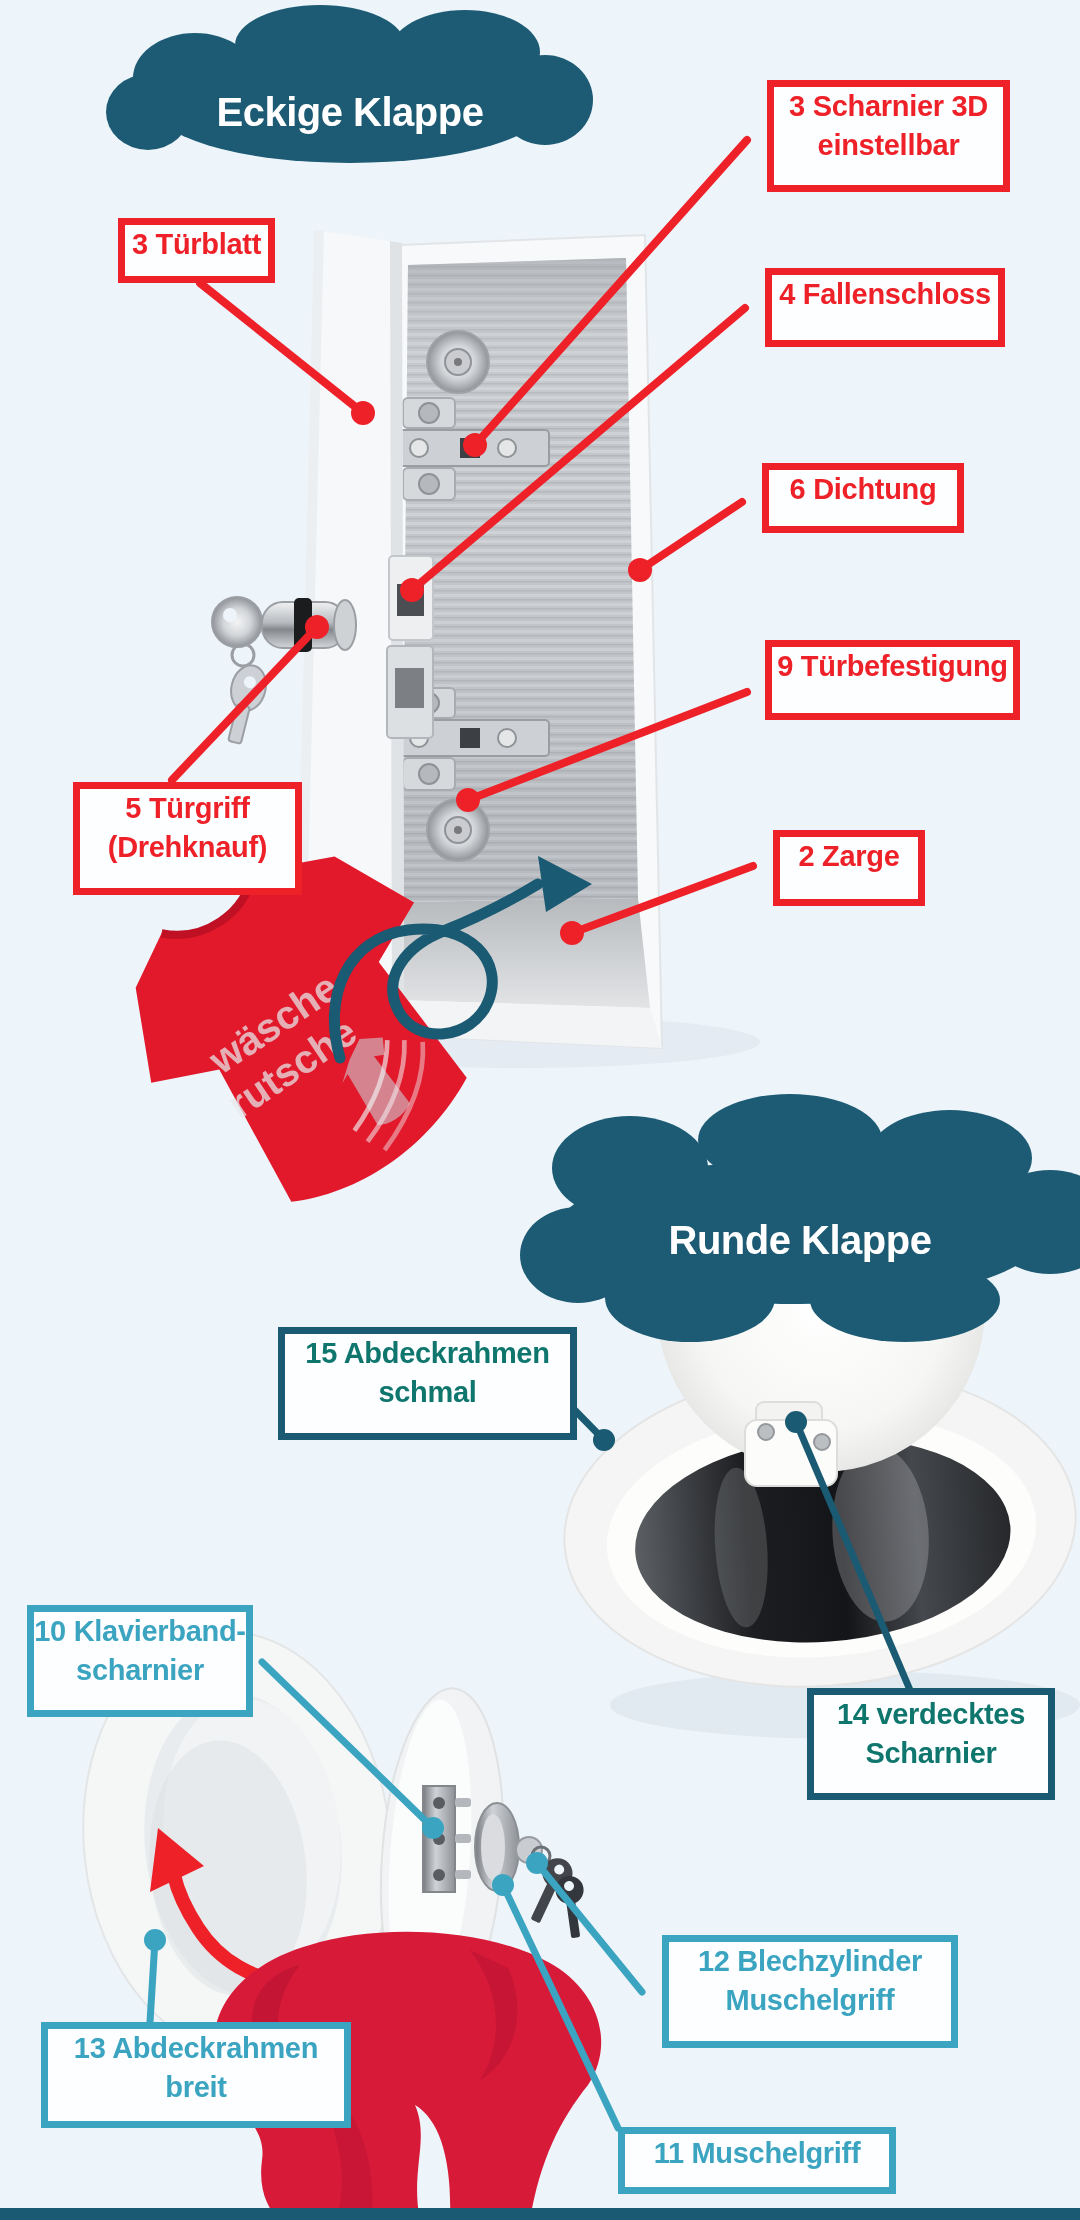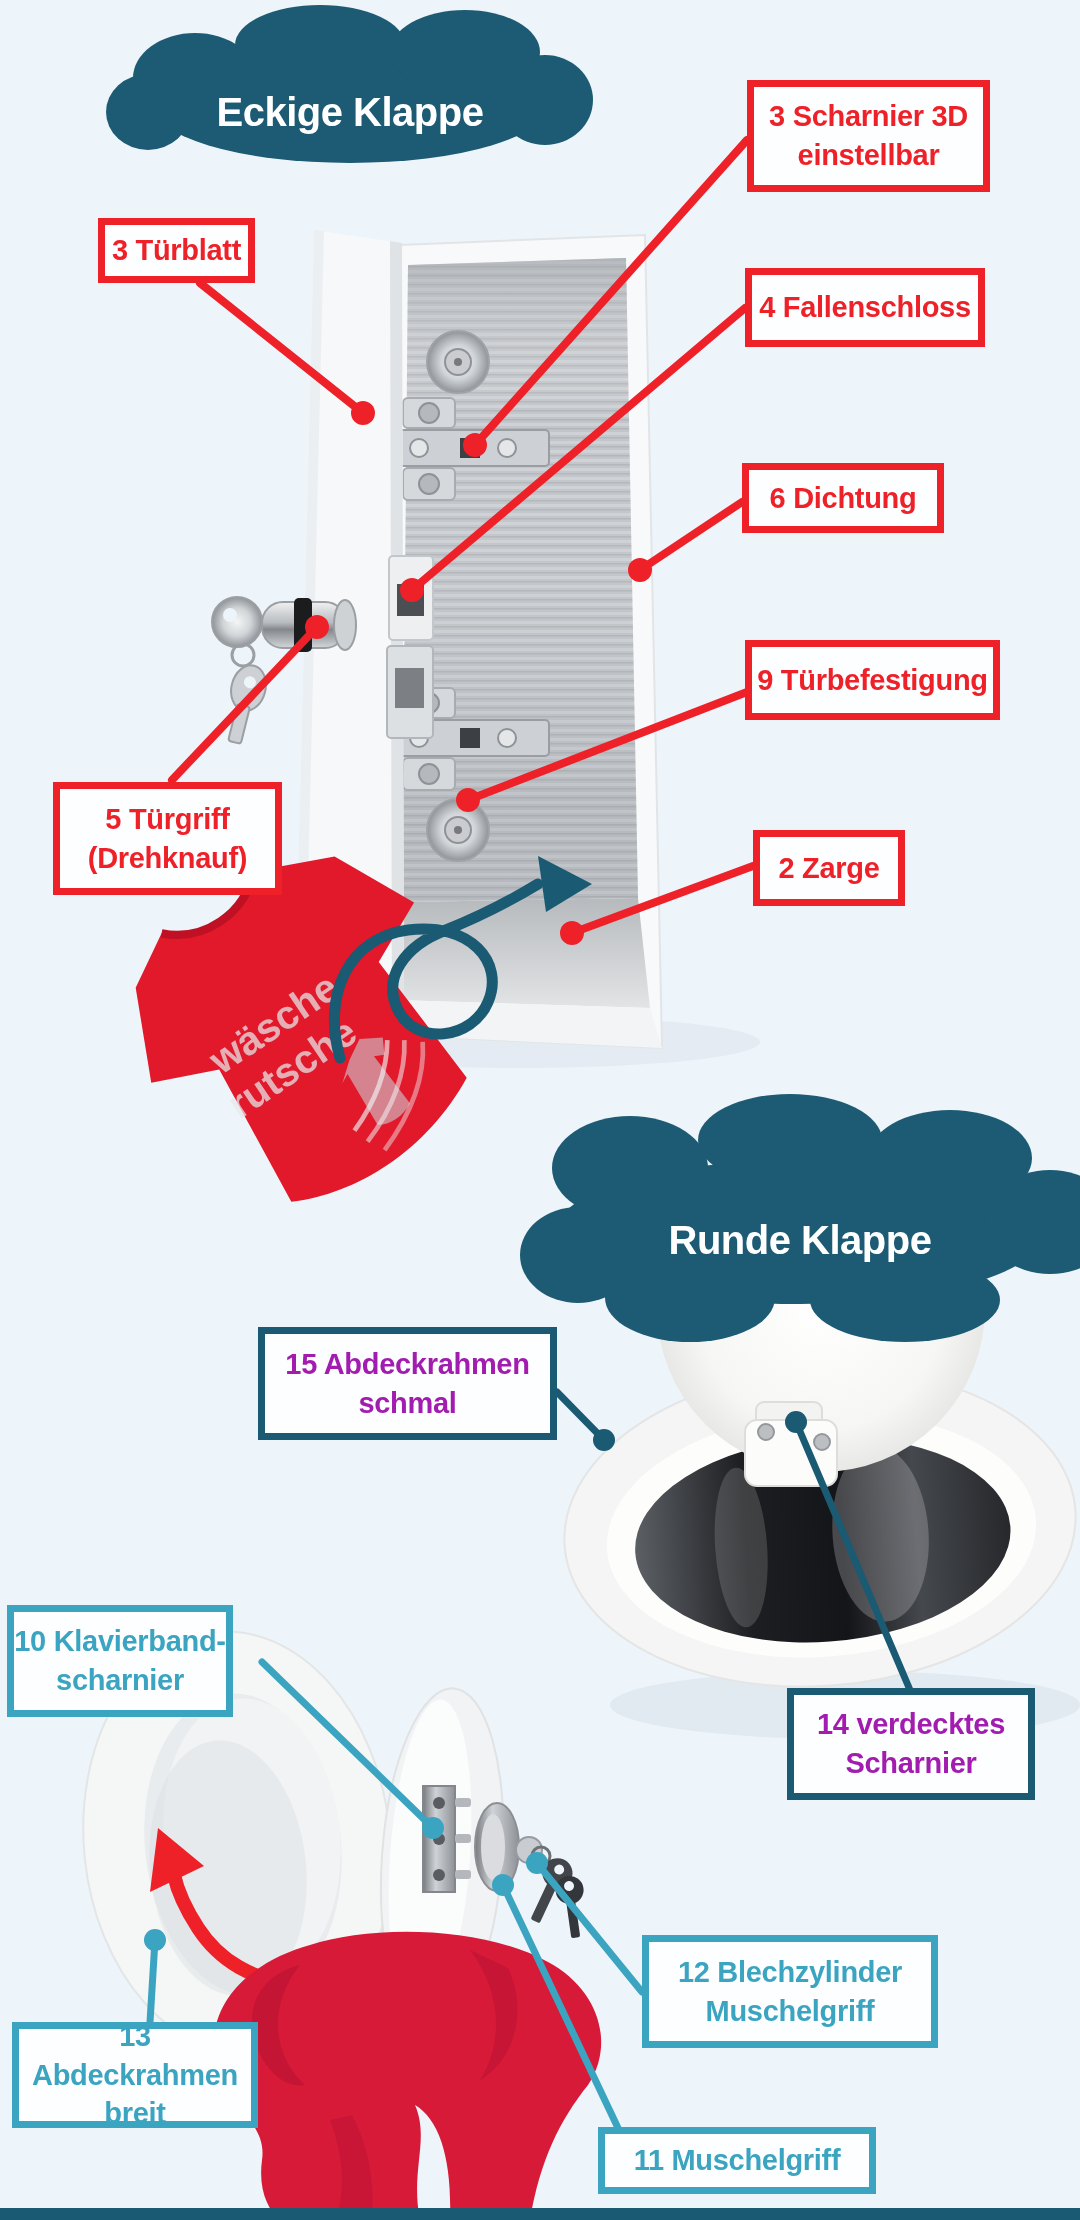--- a/index.html
+++ b/index.html
@@ -10,27 +10,27 @@
     overflow:hidden;
     font-family:"Liberation Sans", sans-serif;
   }
   .gfx{position:absolute;left:0;top:0;width:1080px;height:2220px;}
   .cloud-title{
     position:absolute;color:#ffffff;font-weight:bold;font-size:40px;
     text-align:center;letter-spacing:-0.5px;line-height:1.1;
   }
   .lbl{
     position:absolute;box-sizing:border-box;
-    display:flex;flex-direction:column;justify-content:center;align-items:center;
+    display:flex;flex-direction:column;justify-content:flex-start;align-items:center;
     text-align:center;font-weight:bold;background:#fdfeff;
-    font-size:29px;line-height:1.33;letter-spacing:-0.3px;
+    font-size:29px;line-height:1.33;letter-spacing:-0.3px;margin-left:20px;
   }
   .lbl span{display:block;}
   .red{border:7px solid #ee2129;color:#ee2129;}
-  .tealD{border:7px solid #1a5a72;color:#a21caf;}
+  .tealD{border:7px solid #1a5a72;color:#0f766e;}
   .tealL{border:7px solid #3ba4c1;color:#3ba4c1;}
   .footer-bar{
     position:absolute;left:0;bottom:0;width:1080px;height:12px;background:#1a5a72;
   }
 </style>
 </head>
 <body>
 
 <div class="canvas">
 
@@ -310,21 +310,21 @@
     <span>Scharnier</span>
   </div>
   <div class="lbl tealL" style="left:7px;top:1605px;width:226px;height:112px;">
     <span>10 Klavierband-</span>
     <span>scharnier</span>
   </div>
   <div class="lbl tealL" style="left:642px;top:1935px;width:296px;height:113px;">
     <span>12 Blechzylinder</span>
     <span>Muschelgriff</span>
   </div>
-  <div class="lbl tealL" style="left:12px;top:2022px;width:246px;height:106px;">
+  <div class="lbl tealL" style="left:21px;top:2022px;width:310px;height:106px;">
     <span>13 Abdeckrahmen</span>
     <span>breit</span>
   </div>
   <div class="lbl tealL" style="left:598px;top:2127px;width:278px;height:67px;">
     <span>11 Muschelgriff</span>
   </div>
 
   <div class="footer-bar"></div>
 </div>
 

